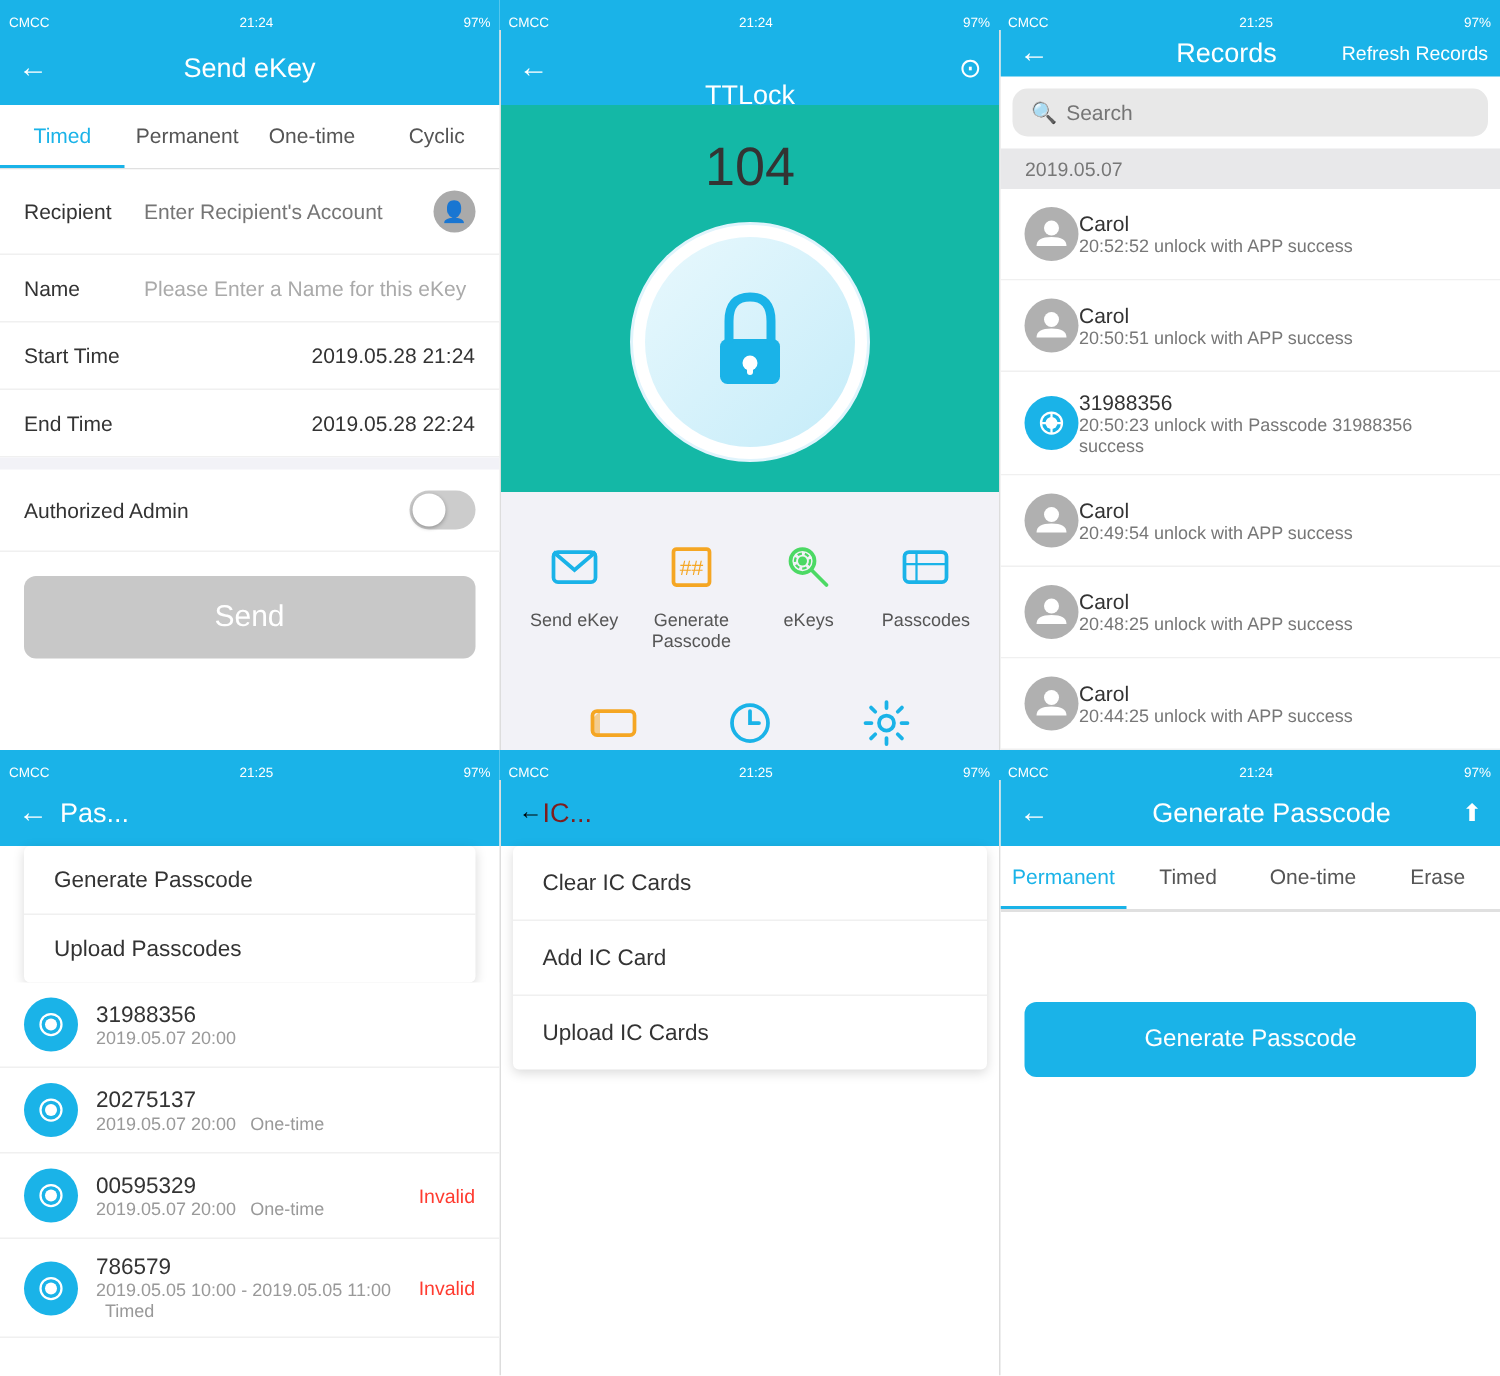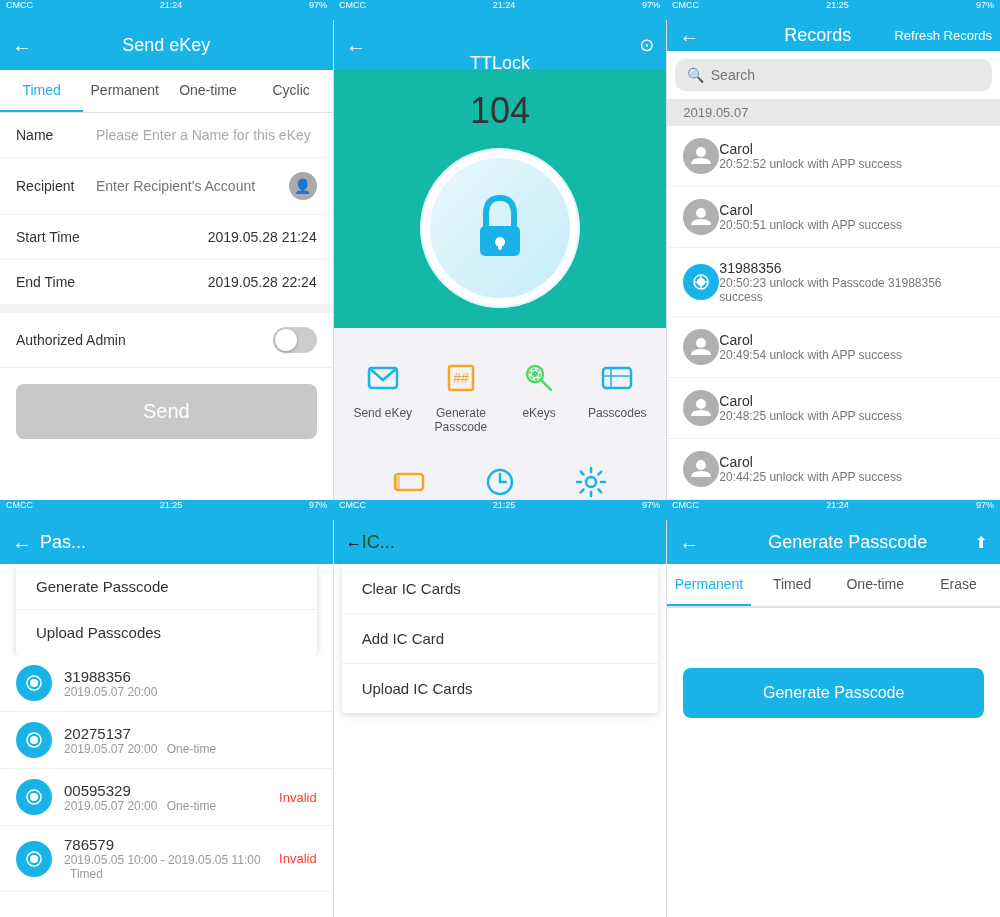--- a/index.html
+++ b/index.html
@@ -70,21 +70,21 @@
     .panel3-bottom-header .title { color: white; font-size: 18px; font-weight: 500; flex: 1; text-align: center; }
     .panel3-bottom-header .export { color: white; font-size: 16px; position: absolute; right: 12px; }
     .passcode-tabs { background: white; display: flex; border-bottom: 2px solid #e0e0e0; }
     .passcode-tab { flex: 1; text-align: center; padding: 12px 0; font-size: 14px; color: #555; cursor: pointer; }
     .passcode-tab.active { color: #1ab3e8; border-bottom: 2px solid #1ab3e8; }
     .passcode-note { background: white; padding: 12px 16px; font-size: 12px; color: #aaa; line-height: 1.5; border-bottom: 1px solid #f0f0f0; }
     .gen-btn { margin: 60px 16px 16px; background: #1ab3e8; border: none; border-radius: 8px; padding: 16px; color: white; font-size: 16px; cursor: pointer; width: calc(100% - 32px); }
 
     
     .status-bars { display: flex; width: 1000px; }
-    .status-bar-segment { height: 20px; display: flex; justify-content: space-between; align-items: flex-start; padding: 0 6px; font-size: 9px; gap: 16px; }
+    .status-bar-segment { height: 20px; display: flex; justify-content: space-between; align-items: flex-end; padding: 0 6px; font-size: 9px; gap: 16px; }
     .sb1 { width: 333px; background: #1ab3e8; color: white; }
     .sb2 { width: 333px; background: #1ab3e8; color: white; }
     .sb3 { width: 334px; background: #1ab3e8; color: white; }
 
     
     .top-half { display: flex; width: 1000px; height: 480px; }
     .bottom-half { display: flex; width: 1000px; height: 437px; }
 
     .panel-top { flex: 1; display: flex; flex-direction: column; border-right: 1px solid #ddd; overflow: hidden; }
     .panel-top:last-child { border-right: none; }
@@ -128,27 +128,27 @@
       <span class="title">Send eKey</span>
     </div>
     <div class="panel1-tabs">
       <div class="panel1-tab active">Timed</div>
       <div class="panel1-tab">Permanent</div>
       <div class="panel1-tab">One-time</div>
       <div class="panel1-tab">Cyclic</div>
     </div>
     <div class="panel1-form">
       <div class="form-row">
-        <span class="form-label">Name</span>
-        <span class="form-value">Please Enter a Name for this eKey</span>
-      </div>
-      <div class="form-row">
         <span class="form-label">Recipient</span>
         <input class="form-input" type="text" placeholder="Enter Recipient's Account" style="">
         <div class="form-icon">👤</div>
+      </div>
+      <div class="form-row">
+        <span class="form-label">Name</span>
+        <span class="form-value">Please Enter a Name for this eKey</span>
       </div>
       <div class="form-row">
         <span class="form-label">Start Time</span>
         <span class="form-value" style="color:#333; text-align:right;">2019.05.28 21:24</span>
       </div>
       <div class="form-row">
         <span class="form-label">End Time</span>
         <span class="form-value" style="color:#333; text-align:right;">2019.05.28 22:24</span>
       </div>
       <div class="form-row-auth">
@@ -436,21 +436,21 @@
           </div>
         </div>
         <span class="passcode-status">Invalid</span>
       </div>
     </div>
   </div>
 
   <div class="panel-bottom">
     <div class="panel2-bottom-header">
       <span class="back-btn">←</span>
-      <span style="color:#14532d; font-size:18px; font-weight:500;">IC...</span>
+      <span style="color:#7f1d1d; font-size:18px; font-weight:500;">IC...</span>
     </div>
     <div class="ic-dropdown">
       <div class="ic-dropdown-item">Clear IC Cards</div>
       <div class="ic-dropdown-item">Add IC Card</div>
       <div class="ic-dropdown-item">Upload IC Cards</div>
     </div>
   </div>
 
   <div class="panel-bottom">
     <div class="panel3-bottom-header">

